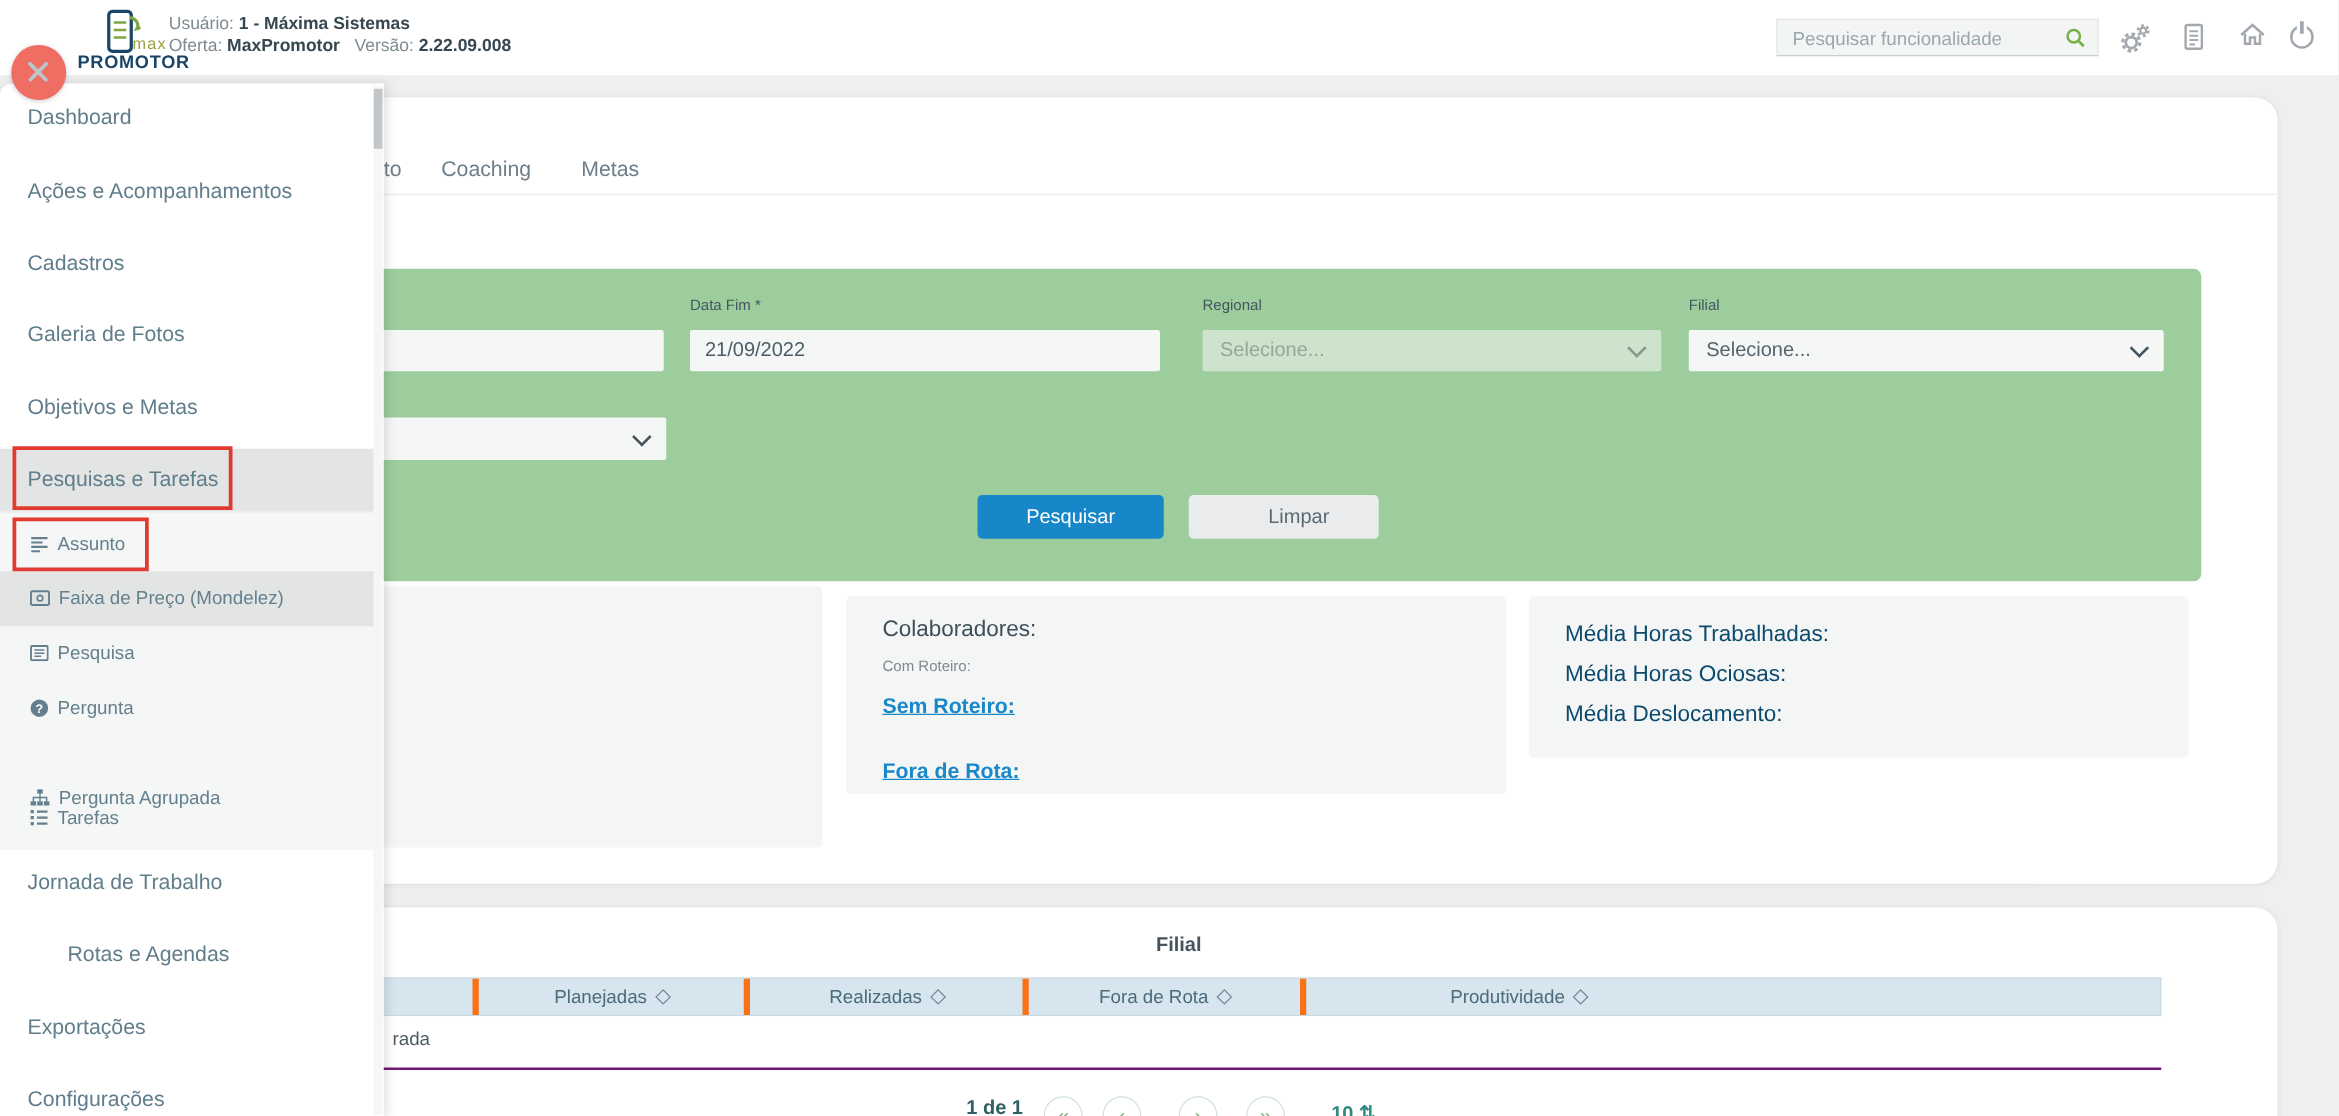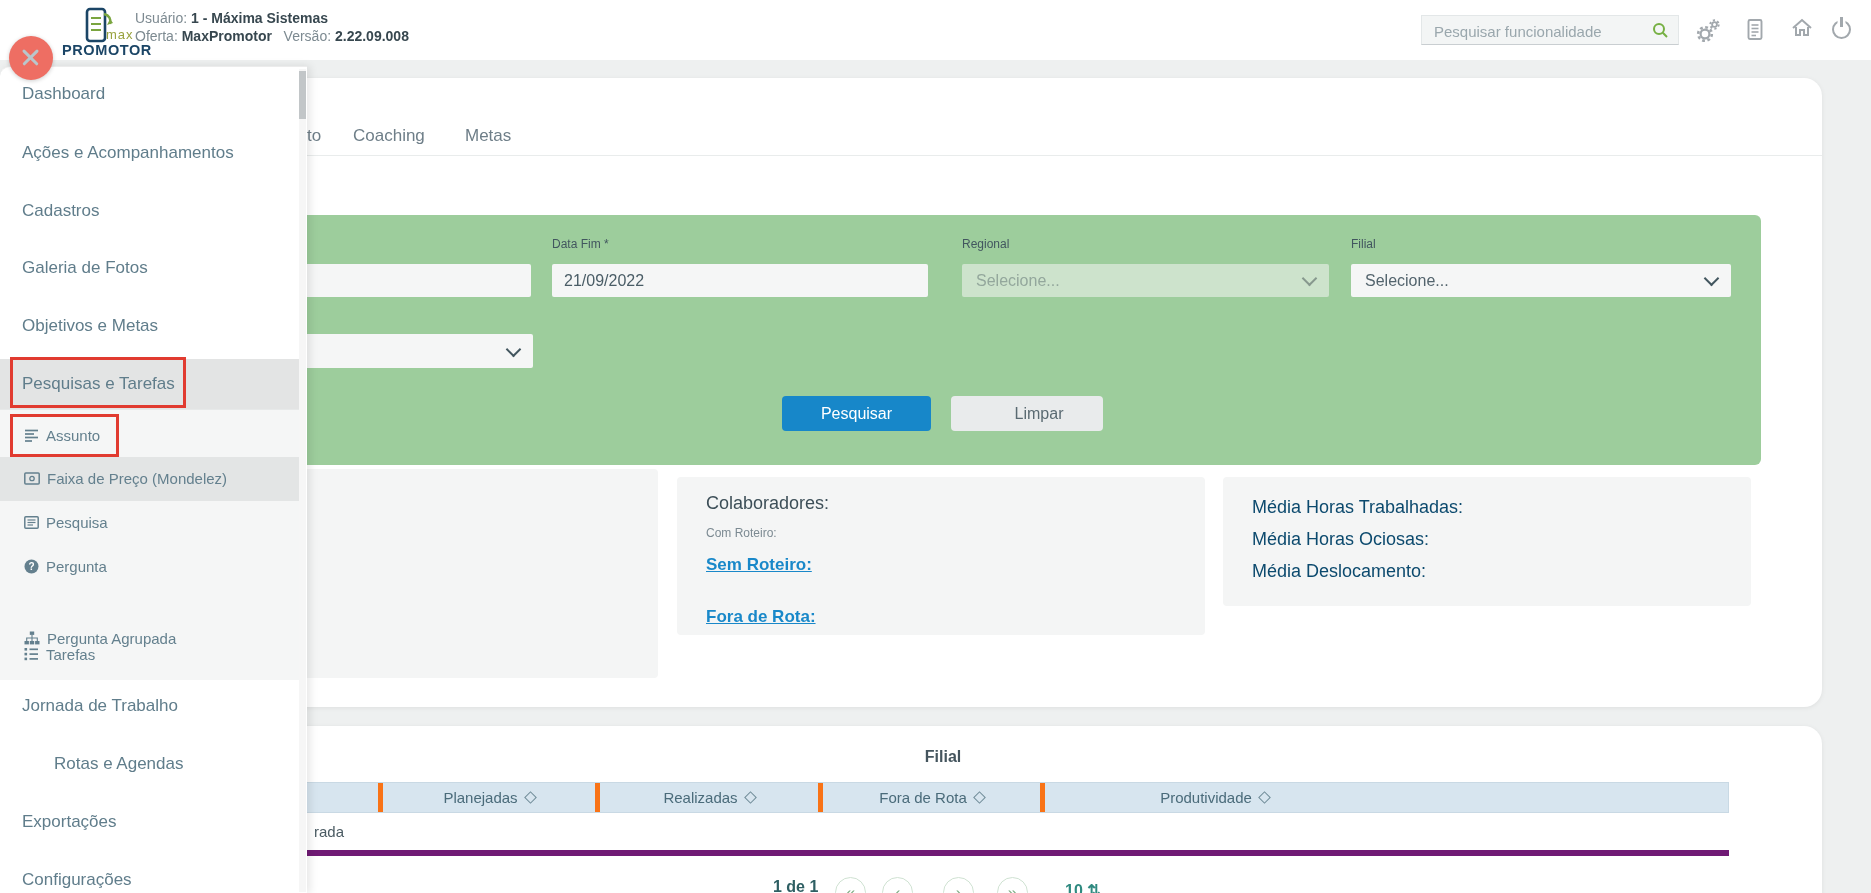--- a/index.html
+++ b/index.html
@@ -64,21 +64,21 @@
   #stat-mid .gline{position:absolute;left:29px;top:49px;font-size:12px;color:#7c8a92;}
   #stat-mid .blink{position:absolute;left:29px;font-size:17px;color:#1988c9;font-weight:bold;text-decoration:underline;cursor:pointer;}
   #stat-right .gline{position:absolute;left:29px;font-size:18px;color:#0c4a6e;}
 
   #card2{position:absolute;left:49px;top:726px;width:1773px;height:260px;background:#ffffff;border-radius:18px;box-shadow:0 1px 5px rgba(0,0,0,0.07);z-index:10;}
   #tbl-title{position:absolute;left:894px;top:22px;transform:translateX(-50%);font-size:16px;font-weight:bold;color:#45555e;}
   #thead{position:absolute;left:108px;top:56px;width:1572px;height:31px;background:#d7e5ef;display:flex;box-sizing:border-box;border:1px solid #c9d9e4;}
   .th{display:flex;align-items:center;justify-content:center;font-size:15px;color:#4a6b7a;box-sizing:border-box;border-left:5px solid #f97316;cursor:pointer;}
   .th:first-child{border-left:none;}
   .sdia{display:inline-block;width:7px;height:7px;border:1.5px solid #6f8b98;transform:rotate(45deg);margin-left:8px;}
-  #trow{position:absolute;left:108px;top:87px;width:1572px;height:43px;background:#ffffff;border-bottom:6px solid #701a75;box-sizing:border-box;}
+  #trow{position:absolute;left:108px;top:87px;width:1572px;height:43px;background:#ffffff;border-bottom:2px solid #701a75;box-sizing:border-box;}
   #trow span{position:absolute;left:157px;top:10px;font-size:15px;color:#4b5b63;}
   #pag-info{position:absolute;left:724px;top:152px;font-size:16px;font-weight:bold;color:#2e5f63;}
   .pag-btn{position:absolute;top:151px;width:31px;height:31px;border-radius:50%;border:1px solid #cfe2d2;background:#ffffff;color:#7fae85;font-size:17px;display:flex;align-items:center;justify-content:center;cursor:pointer;box-sizing:border-box;}
   #pag-first{left:786px;} #pag-prev{left:833px;} #pag-next{left:894px;} #pag-last{left:948px;}
   #pag-size{position:absolute;left:1016px;top:155px;font-size:16px;font-weight:bold;color:#2f8a80;cursor:pointer;}
 </style>
 </head>
 <body>
 
 <div id="screen">

